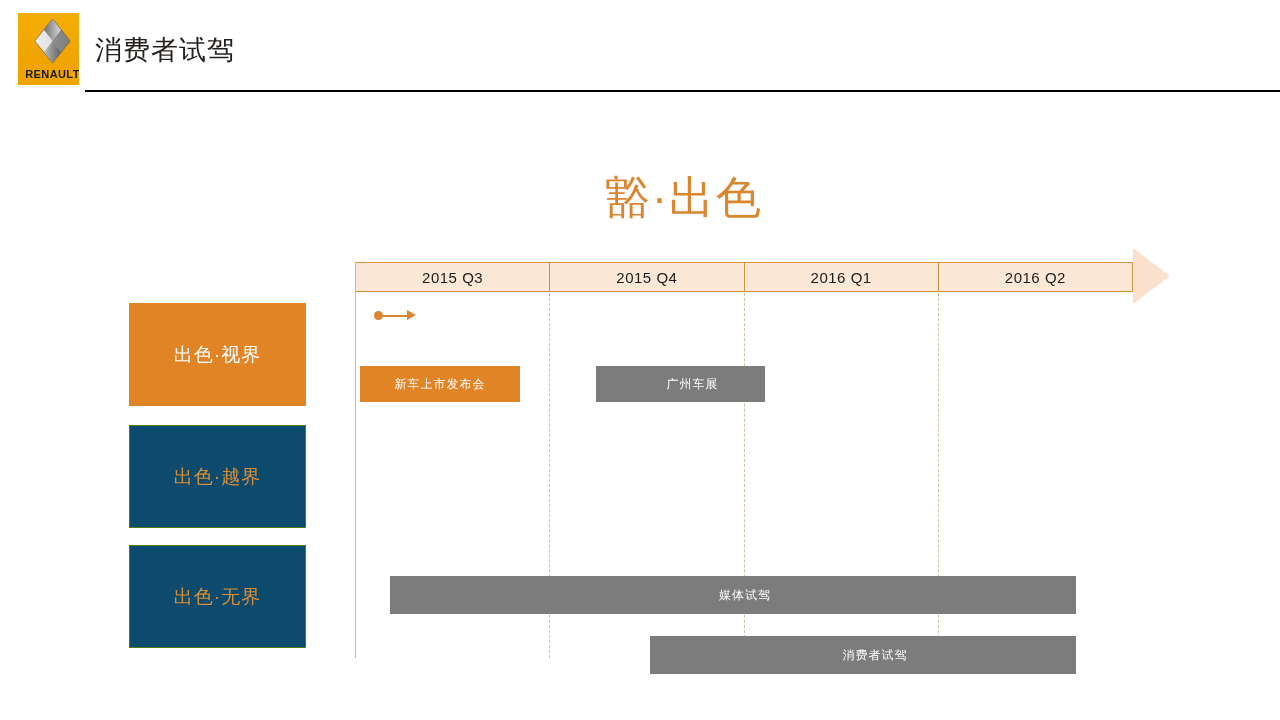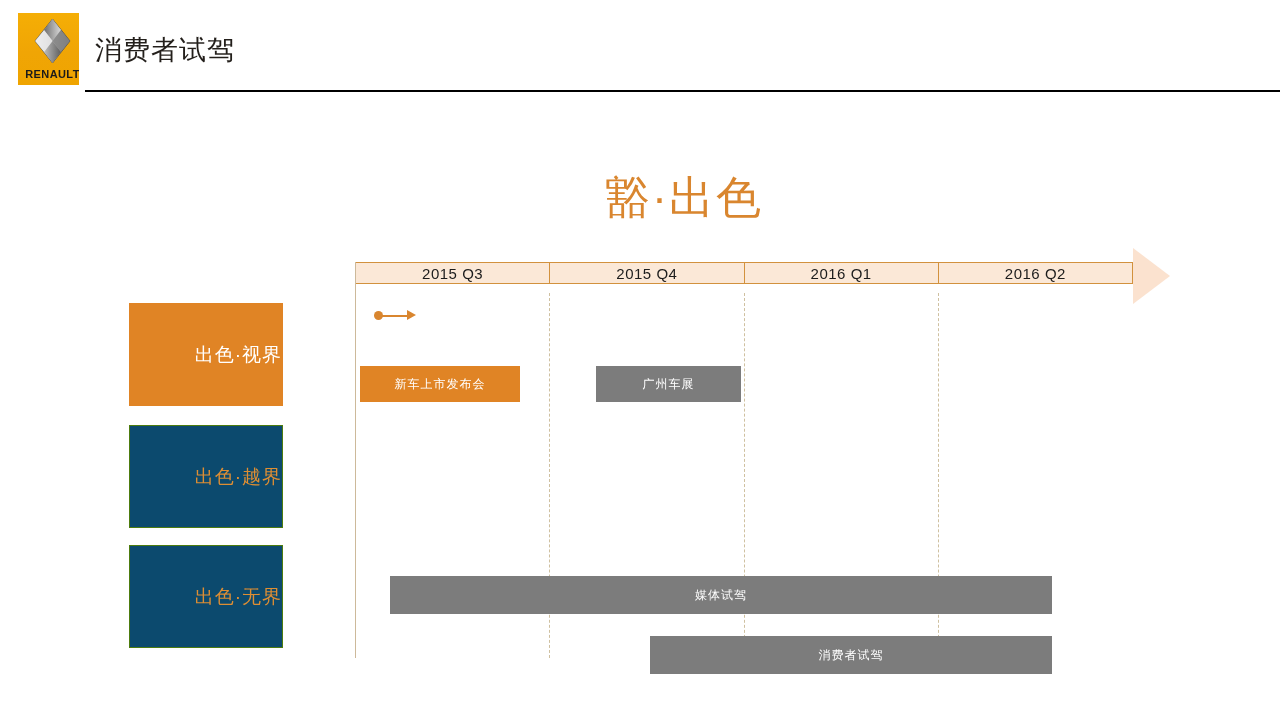--- a/index.html
+++ b/index.html
@@ -75,25 +75,25 @@
     font-size: 45px;
     color: #D9862F;
     letter-spacing: 2px;
     margin-left: 44px;
   }
 
   
   .cat-box {
     position: absolute;
     left: 129px;
-    width: 154px;
+    width: 177px;
     box-sizing: border-box;
     display: flex;
     align-items: center;
-    justify-content: flex-end;
+    justify-content: center;
     font-size: 19px;
     letter-spacing: 1px;
   }
   .cat-box.filled {
     background: #E08425;
     color: #ffffff;
     border: 1px solid #E08425;
   }
   .cat-box.outline {
     background: #0c4a6e;
@@ -110,21 +110,21 @@
     left: 355px;
     top: 248px;
     width: 820px;
     height: 415px;
   }
   
   #gantt-header {
     position: absolute;
     left: 0; top: 14px;
     width: 778px;
-    height: 22px;
+    height: 30px;
     display: flex;
     border: 1px solid #D2913D;
     box-sizing: border-box;
     background: #FBE8D7;
     justify-content: center;
   }
   #gantt-header .qcell {
     flex: 1 1 0;
     display: flex;
     align-items: center;
@@ -171,21 +171,21 @@
     position: absolute;
     display: flex;
     align-items: center;
     justify-content: center;
     color: #ffffff;
     font-size: 12px;
     letter-spacing: 1px;
     white-space: nowrap;
     margin-top: 28px;
   }
-  .bar.gray { background: #7C7C7C; }
+  .bar.gray { background: #7C7C7C; padding-left: 24px; }
   .bar.orange { background: #E08425; }
 
   
   .milestone {
     position: absolute;
     height: 12px;
   }
   .milestone .dot {
     position: absolute;
     left: 0; top: 2px;

